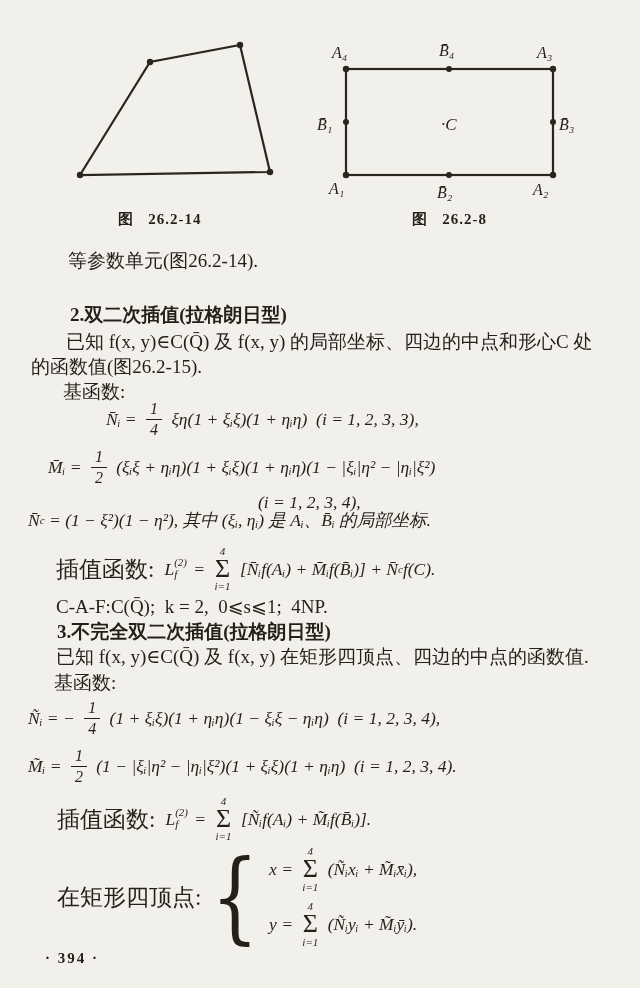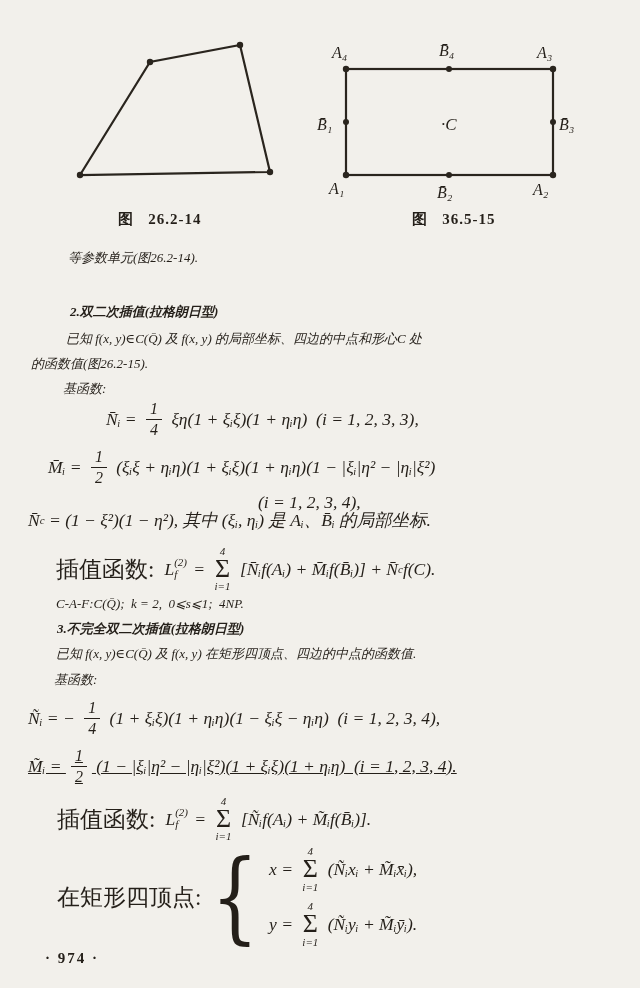--- a/index.html
+++ b/index.html
@@ -3,21 +3,21 @@
 <meta charset="utf-8">
 <style>
   html,body{margin:0;padding:0;}
   .page{
     position:relative;width:640px;height:988px;
     background:#f2f0eb;color:#241f19;
     font-family:"Liberation Serif","DejaVu Serif",serif;
     overflow:hidden;
   }
   .abs{position:absolute;}
-  .t{font-size:13px;white-space:pre;line-height:1.2;font-style:italic;}
+  .t{font-size:19px;white-space:pre;line-height:1.2;}
   .bold{font-weight:bold;}
   .m{font-style:italic;font-size:17.5px;white-space:pre;}
   .cjk{font-style:normal;font-size:23px;white-space:pre;}
   .fline{position:absolute;display:flex;align-items:center;}
   .frac{display:inline-flex;flex-direction:column;align-items:center;
         font-style:italic;line-height:1;margin:0 5px;font-size:16px;}
   .frac .fn{padding:0 4px 2px;border-bottom:1.6px solid currentColor;}
   .frac .fd{padding-top:2px;}
   .sum{display:inline-flex;flex-direction:column;align-items:center;
        line-height:1;margin:0 5px;font-style:normal;}
@@ -61,21 +61,21 @@
     <text x="17" y="20" font-size="16" font-style="italic" fill="#241f19">A₄</text>
     <text x="124" y="18" font-size="16" font-style="italic" fill="#241f19">B̄₄</text>
     <text x="222" y="20" font-size="16" font-style="italic" fill="#241f19">A₃</text>
     <text x="2" y="92" font-size="16" font-style="italic" fill="#241f19">B̄₁</text>
     <text x="126" y="92" font-size="17" font-style="italic" fill="#241f19">·C</text>
     <text x="244" y="92" font-size="16" font-style="italic" fill="#241f19">B̄₃</text>
     <text x="14" y="156" font-size="16" font-style="italic" fill="#241f19">A₁</text>
     <text x="122" y="160" font-size="16" font-style="italic" fill="#241f19">B̄₂</text>
     <text x="218" y="157" font-size="16" font-style="italic" fill="#241f19">A₂</text>
   </svg>
-  <div class="abs caption" style="left:412px;top:210px;">图   36.5-15</div>
+  <div class="abs caption" style="left:412px;top:210px;">图   26.2-8</div>
 
   <div class="abs t" style="left:68px;top:250px;">等参数单元(图26.2-14).</div>
 
 
   <div class="abs t bold" style="left:70px;top:304px;">2.双二次插值(拉格朗日型)</div>
 
   <div class="abs t" style="left:66px;top:331px;">已知 f(x, y)∈C(Q̄) 及 f(x, y) 的局部坐标、四边的中点和形心C 处</div>
   <div class="abs t" style="left:31px;top:356px;">的函数值(图26.2-15).</div>
 
   <div class="abs t" style="left:63px;top:381px;">基函数:</div>
@@ -133,21 +133,21 @@
 
   <div class="fline" style="left:28px;top:695px;height:46px;">
     <span class="m">Ñᵢ = − </span>
     <span class="frac">
       <span class="fn">1</span>
       <span class="fd">4</span>
     </span>
     <span class="m"> (1 + ξᵢξ)(1 + ηᵢη)(1 − ξᵢξ − ηᵢη)  (i = 1, 2, 3, 4),</span>
   </div>
 
-  <div class="fline" style="left:28px;top:743px;height:46px;text-decoration:underline;">
+  <div class="fline" style="left:28px;top:743px;height:46px;">
     <span class="m">M̃ᵢ = </span>
     <span class="frac">
       <span class="fn">1</span>
       <span class="fd">2</span>
     </span>
     <span class="m"> (1 − |ξᵢ|η² − |ηᵢ|ξ²)(1 + ξᵢξ)(1 + ηᵢη)  (i = 1, 2, 3, 4).</span>
   </div>
 
   <div class="fline" style="left:57px;top:792px;height:54px;">
     <span class="cjk">插值函数:</span>
@@ -183,15 +183,15 @@
         <span class="sum">
           <span class="sl">4</span>
           <span class="sg">Σ</span>
           <span class="sl">i=1</span>
         </span>
         <span class="m"> (Ñᵢyᵢ + M̃ᵢȳᵢ).</span>
       </span>
     </span>
   </div>
 
-  <div class="abs pagenum" style="left:45px;top:950px;">· 974 ·</div>
+  <div class="abs pagenum" style="left:45px;top:950px;">· 394 ·</div>
 
 </div>
 
 </body></html>

